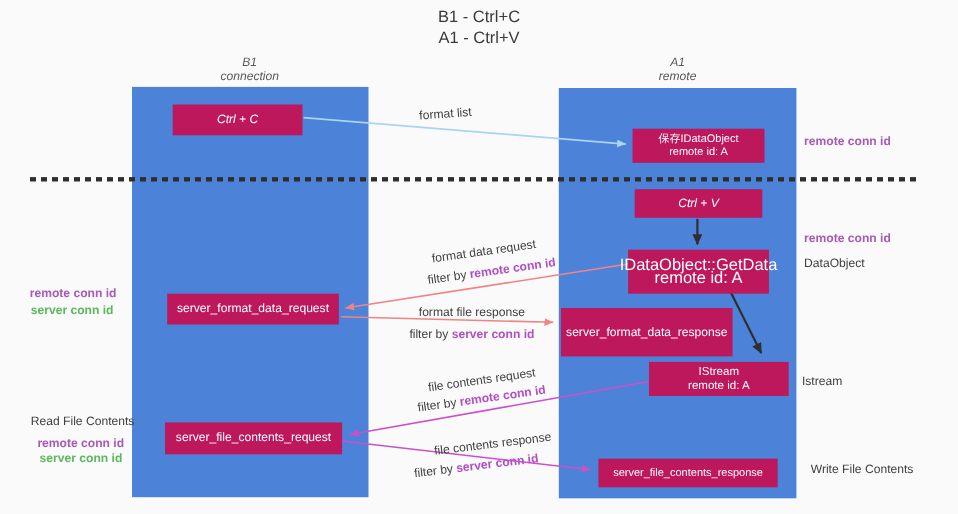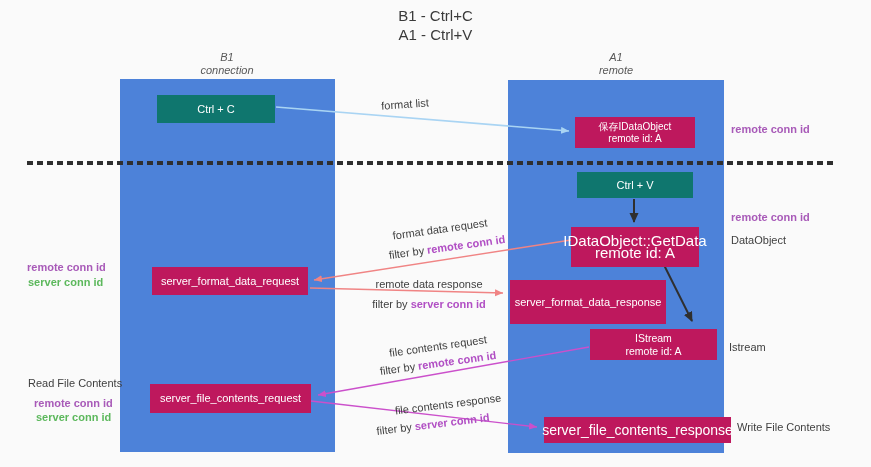--- a/index.html
+++ b/index.html
@@ -16,21 +16,21 @@
   .lane-header{
     position:absolute; text-align:center; font-size:11px; color:#595959;
     line-height:13px; width:120px;font-style:italic;
   }
   .node{
     position:absolute; display:flex; flex-direction:column;
     align-items:center; justify-content:center;
     color:#ffffff; font-size:11px; line-height:13px; text-align:center;
     white-space:nowrap;
   }
-  .node.green{ background:#0f766e; }
+  .node.green{ background:#be185d;font-style:italic; }
   .node.orange{ background:#be185d; }
   .dashes{
     position:absolute; left:27px; top:161px; width:806px; height:4px;
     background:repeating-linear-gradient(to right, #2e2e2e 0 6px, transparent 6px 10px);
   }
   .arrow-layer{ position:absolute; left:0; top:0; pointer-events:none; }
   .flow-label{
     position:absolute; font-size:11px; color:#3f3f3f; white-space:nowrap;
   }
   .center{ transform:translate(-50%,-50%); }
@@ -118,32 +118,32 @@
 
   <div class="node orange" style="left:590px; top:329px; width:127px; height:31px; font-size:10.5px; line-height:13px;">
     <span>IStream</span>
     <span>remote id: A</span>
   </div>
 
   <div class="node orange" style="left:150px; top:384px; width:161px; height:29px;">
     <span>server_file_contents_request</span>
   </div>
 
-  <div class="node orange" style="left:544px; top:417px; width:187px; height:26px; font-size:14px;justify-content:center;">
+  <div class="node orange" style="left:544px; top:417px; width:163px; height:26px; font-size:10px;justify-content:center;">
     <span>server_file_contents_response</span>
   </div>
 
   <div class="flow-label r4" style="left:405px; top:104px;">format list</div>
 
   <div class="flow-label r8" style="left:440px; top:229px;">format data request</div>
   <div class="flow-label r8" style="left:447px; top:247px;">
     <span>filter by</span><span class="filter-key">remote conn id</span>
   </div>
 
-  <div class="flow-label center" style="left:429px; top:284px;">remote data response</div>
+  <div class="flow-label center" style="left:429px; top:284px;">format file response</div>
   <div class="flow-label center" style="left:429px; top:304px;">
     <span>filter by</span><span class="filter-key">server conn id</span>
   </div>
 
   <div class="flow-label r8" style="left:438px; top:346px;">file contents request</div>
   <div class="flow-label r8" style="left:438px; top:363px;">
     <span>filter by</span><span class="filter-key">remote conn id</span>
   </div>
 
   <div class="flow-label r7" style="left:448px; top:404px;">file contents response</div>

